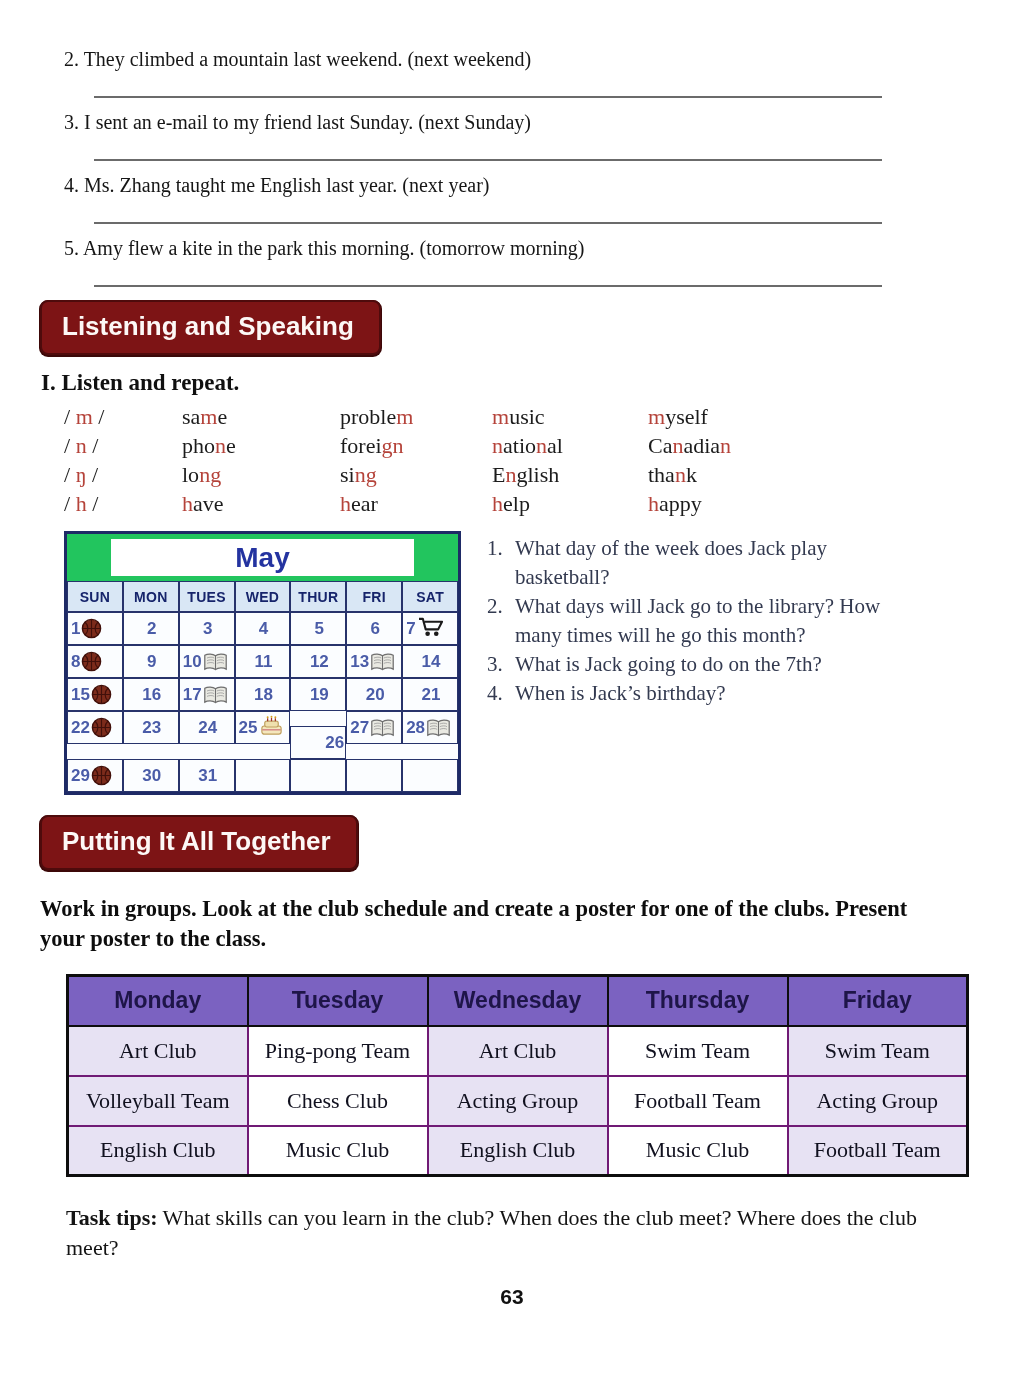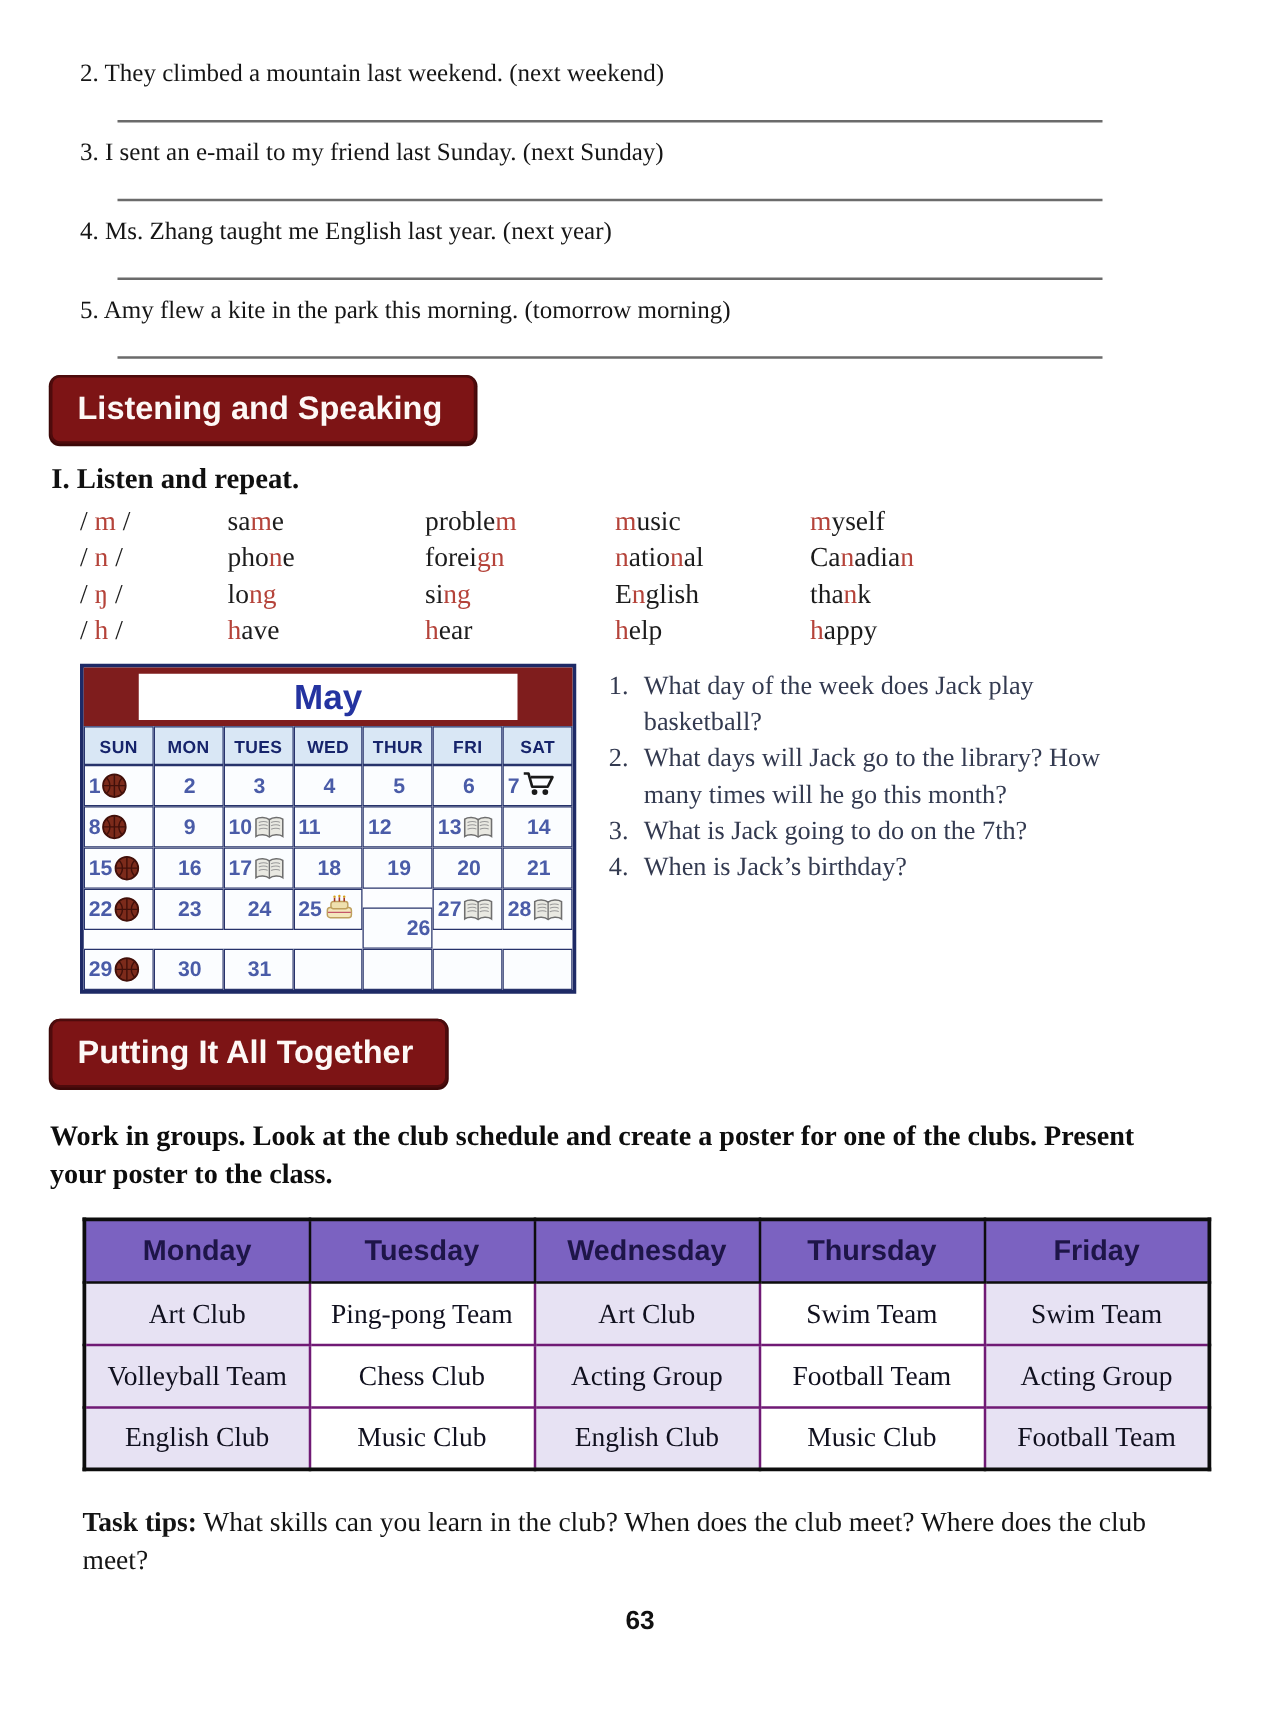--- a/index.html
+++ b/index.html
@@ -15,21 +15,21 @@
   .banner { display:inline-block; margin-left:40px; background:#7d1415; color:#fdf8f6; font-family:"Liberation Sans", sans-serif; font-weight:bold; font-size:26px; padding:9px 25px 11px 20px; border-radius:8px; border:2px solid #4e0b0c; box-shadow:0 1px 0 1px #3c0808; }
 
   
   .part-title { margin-left:41px; font-weight:bold; font-size:23px; color:#101010; }
   .phonics { margin-left:64px; margin-top:6px; display:grid; grid-template-columns:118px 158px 152px 156px 1fr; font-size:22px; line-height:29px; color:#1c1c1c; }
   .red { color:#b5433a; }
 
   
   .cal-row { display:flex; margin-left:64px; margin-top:13px; gap:26px; }
   .calendar { width:397px; border:3px solid #1e2a66; background:#fcfdff; flex:none; }
-  .cal-head { background:#7f1d1d; padding:5px 44px; }
+  .cal-head { background:#22c55e; padding:5px 44px; }
   .cal-month { background:#ffffff; height:37px; display:flex; align-items:center; justify-content:center; font-family:"Liberation Sans", sans-serif; font-weight:bold; font-size:28px; color:#2433a0; }
   .cal-grid { display:grid; grid-template-columns:repeat(7,1fr); }
   .cdow { background:#d9e7f5; border:1px solid #27336b; height:31px; display:flex; align-items:center; justify-content:center; font-family:"Liberation Sans", sans-serif; font-weight:bold; font-size:14px; color:#16246b; letter-spacing:.3px; }
   .cday { background:#fbfdff; border:1px solid #27336b; height:33px; display:flex; align-items:center; padding:0 1px 0 3px; gap:1px; font-family:"Liberation Sans", sans-serif; font-weight:bold; font-size:17px; color:#4a5ca8; overflow:hidden; }
   .cal-icon { flex:none; }
   .i-basketball { width:21px; height:21px; }
   .i-cart { width:27px; height:23px; margin-top:-4px; }
   .i-book { width:25px; height:20px; }
   .i-cake { width:27px; height:24px; margin-top:-3px; }
 
@@ -184,24 +184,24 @@
             </div>
           <div class="cday" style="justify-content:center;">
               <span>9</span>
             </div>
           <div class="cday">
               <span>10</span>
               <svg class="cal-icon i-book">
                 <use href="#sym-book"></use>
               </svg>
             </div>
-          <div class="cday" style="">
+          <div class="cday" style="justify-content:center;">
               <span>11</span>
             </div>
-          <div class="cday" style="justify-content:flex-start;">
+          <div class="cday" style="justify-content:center;">
               <span>12</span>
             </div>
           <div class="cday">
               <span>13</span>
               <svg class="cal-icon i-book">
                 <use href="#sym-book"></use>
               </svg>
             </div>
           <div class="cday" style="justify-content:center;">
               <span>14</span>

